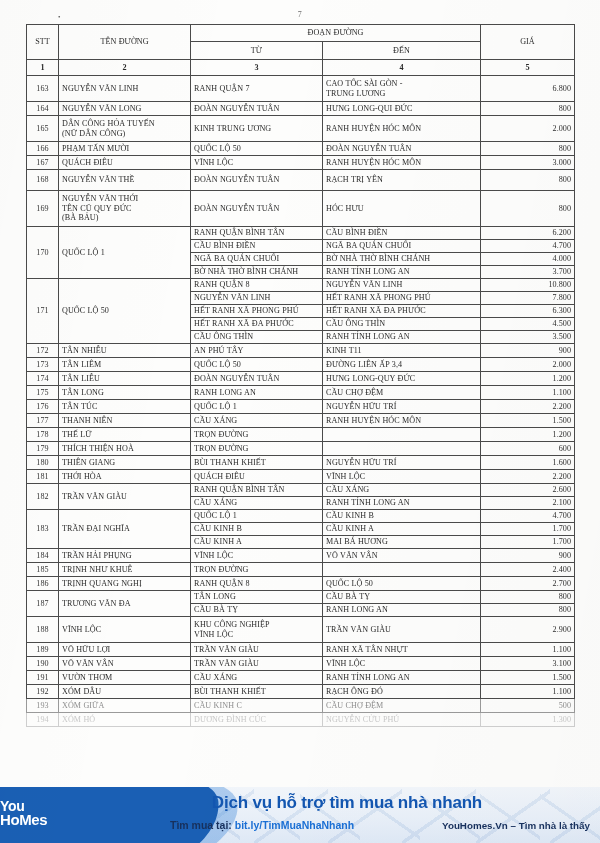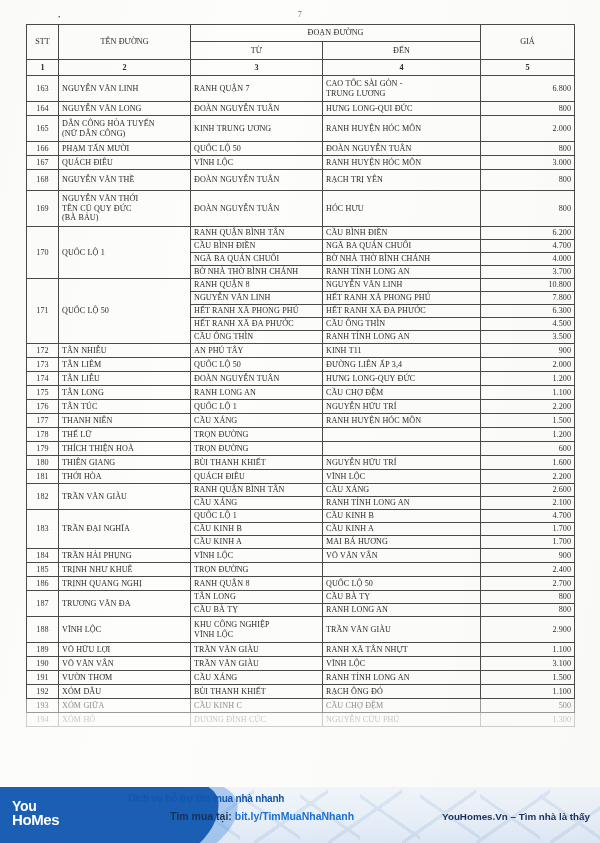--- a/index.html
+++ b/index.html
@@ -170,21 +170,21 @@
     width: 420px; height: 56px;
     opacity: 0.09;
     background:
       linear-gradient(35deg, transparent 46%, #1a5fb4 46%, #1a5fb4 50%, transparent 50%),
       linear-gradient(-35deg, transparent 46%, #1a5fb4 46%, #1a5fb4 50%, transparent 50%);
     background-size: 60px 56px, 74px 56px;
   }
 
   .logo {
     position: absolute;
-    left: 12px;
+    left: 0;
     top: 13px;
     width: 110px;
     color: #ffffff;
     font-family: "Liberation Sans", sans-serif;
     font-weight: bold;
     line-height: 0.96;
     z-index: 4;
   }
   .logo .l1 {
     display: block;
@@ -199,25 +199,25 @@
 
   .banner-text {
     position: absolute;
     left: 128px;
     top: 6px;
     right: 8px;
     z-index: 3;
     font-family: "Liberation Sans", sans-serif;
   }
   .banner-headline {
-    font-size: 10px;
+    font-size: 17px;
     font-weight: bold;
     color: #1356b0;
     letter-spacing: -0.2px;
-    text-align: left;
+    text-align: right;
     padding-right: 110px;
   }
   .banner-sub {
     margin-top: 6px;
     display: flex;
     align-items: baseline;
     justify-content: space-between;
     padding-right: 2px;
   }
   .banner-sub-left {

